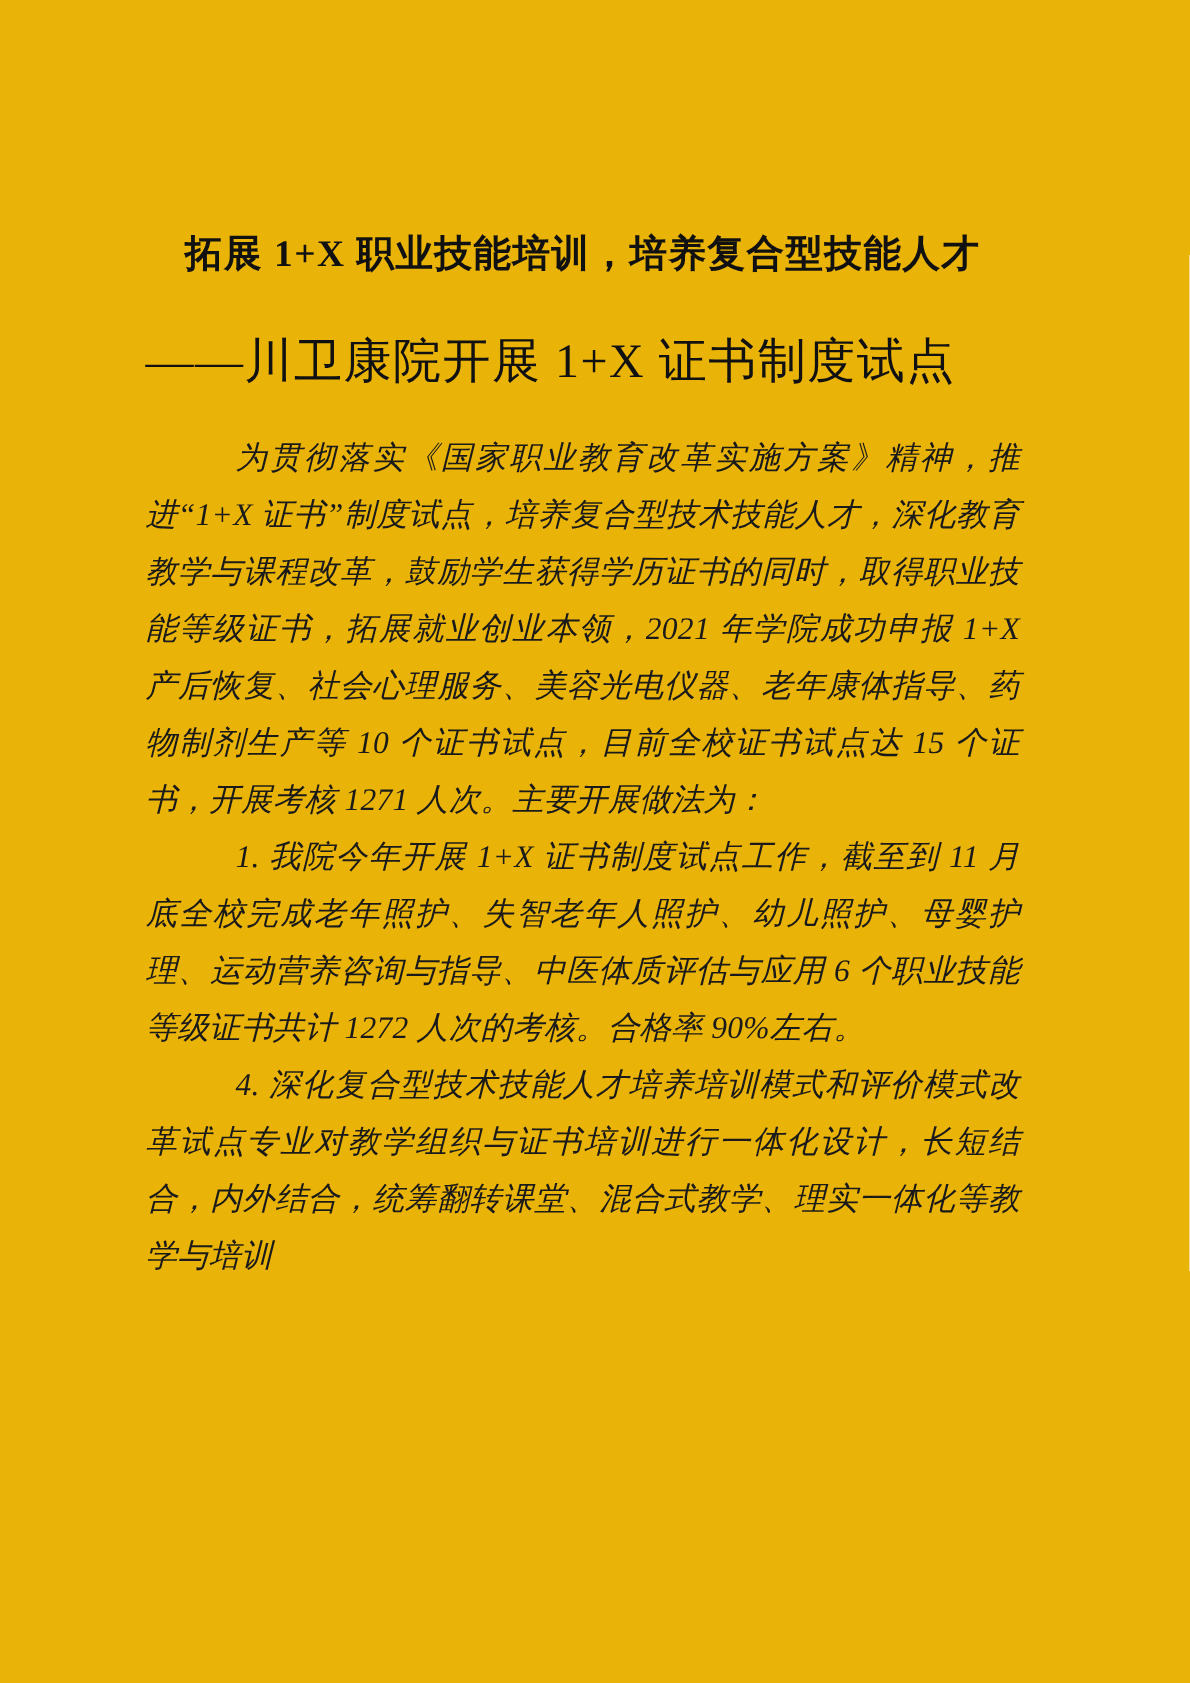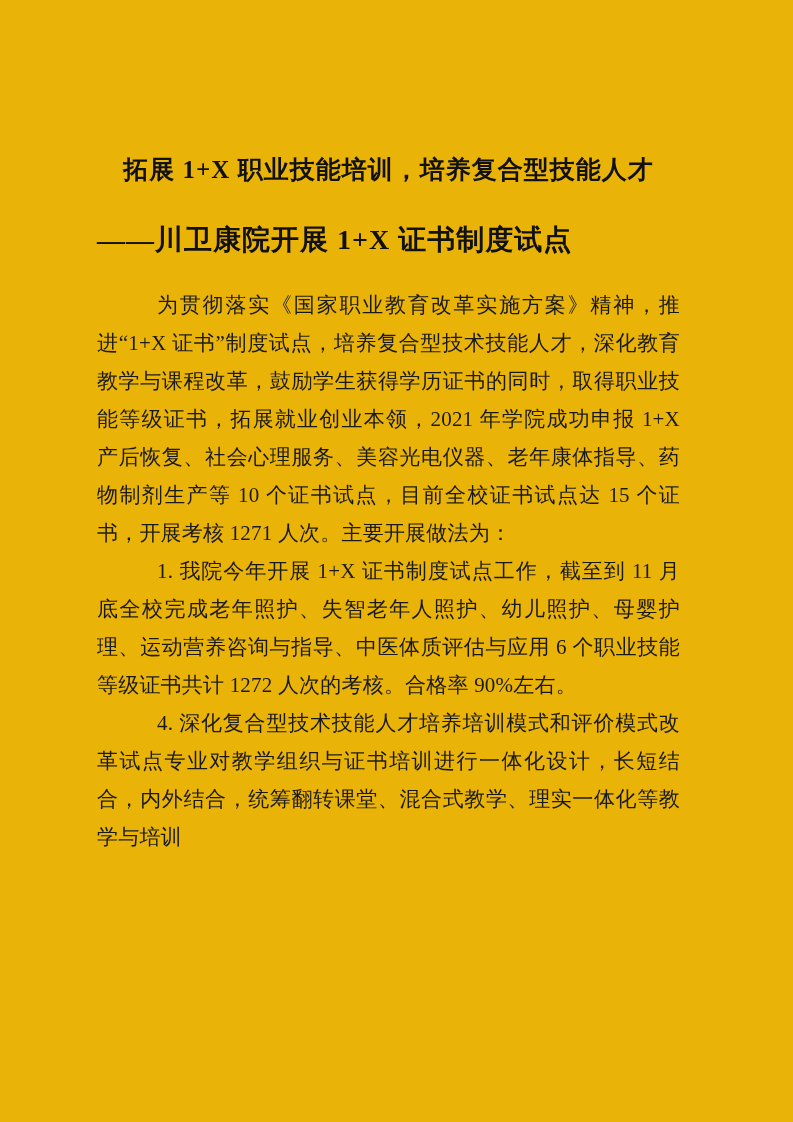--- a/index.html
+++ b/index.html
@@ -23,32 +23,33 @@
     font-size: 25px;
     font-weight: bold;
     line-height: 36px;
     text-align: center;
     letter-spacing: 1px;
     white-space: nowrap;
     color: #111111;
   }
   .doc-subtitle {
     margin: 34px 0 0 0;
-    font-size: 28px;
-    font-weight: bold;
+    font-size: 32px;
+    font-weight: normal;
     line-height: 36px;
     text-align: left;
     padding-right: 48px;
     letter-spacing: 1px;
     white-space: nowrap;
     color: #111111;
   }
   .doc-body {
     margin-top: 28px;
     width: 583px;
+    font-style: italic;
   }
   .doc-body p {
     margin: 0;
     font-size: 21px;
     line-height: 38px;
     text-align: justify;
     text-justify: inter-character;
     text-indent: 60px;
     letter-spacing: 0.2px;
     color: #1a1a1a;

